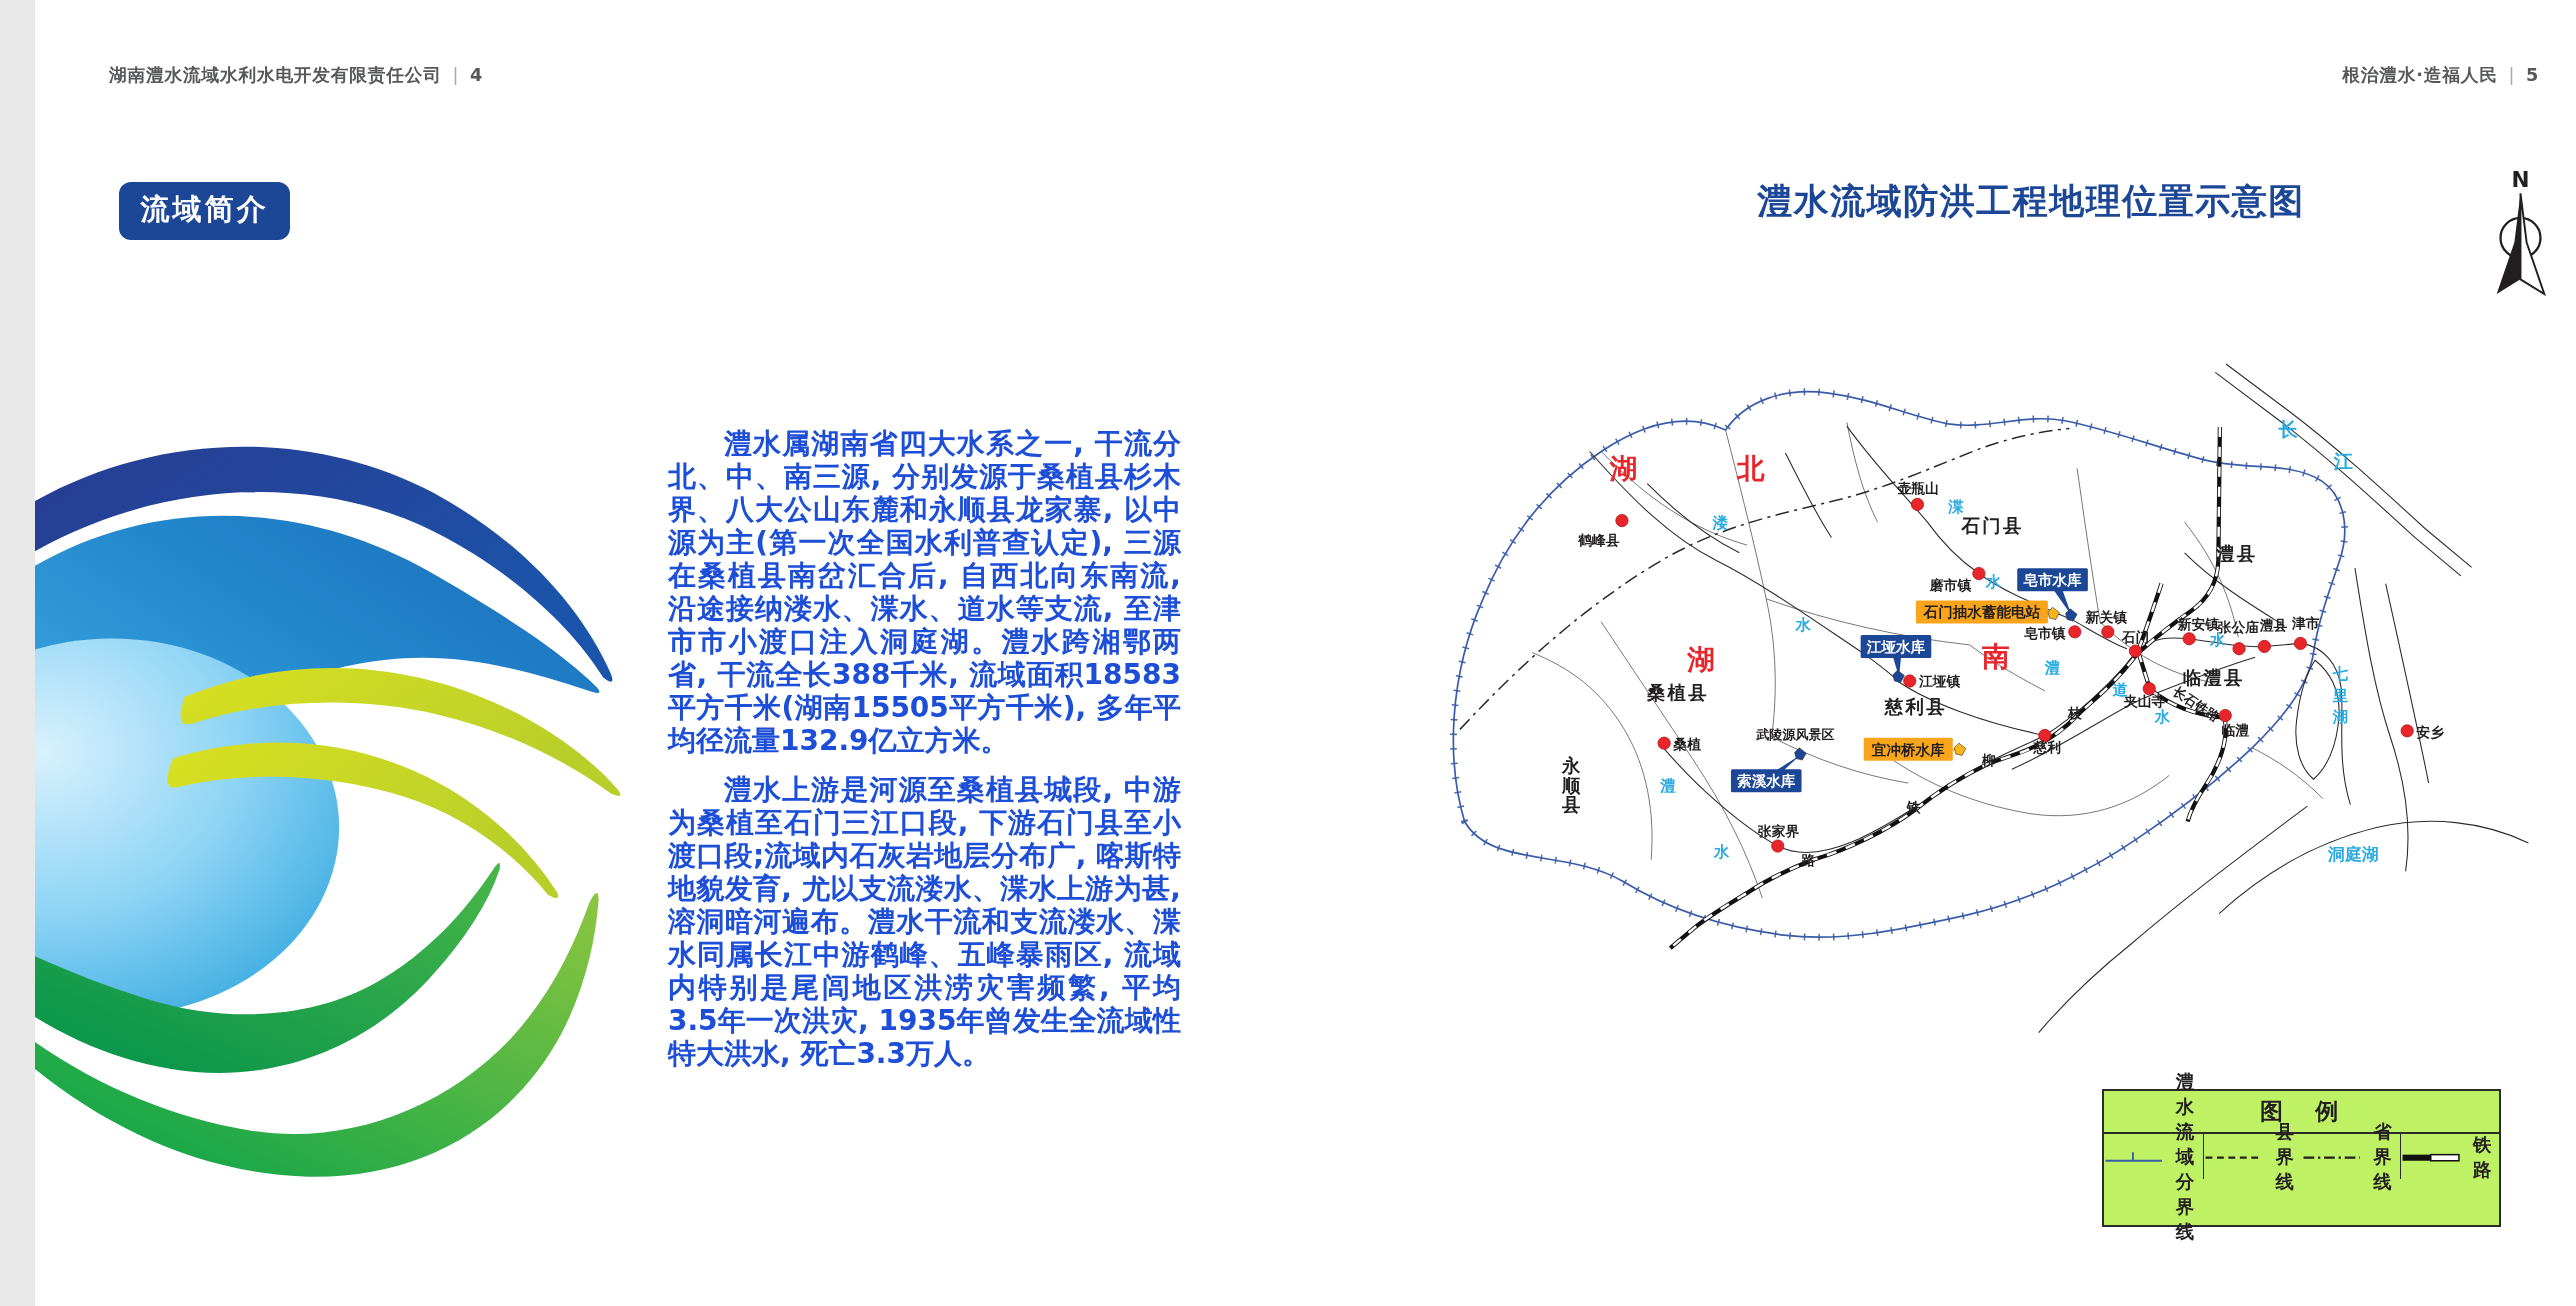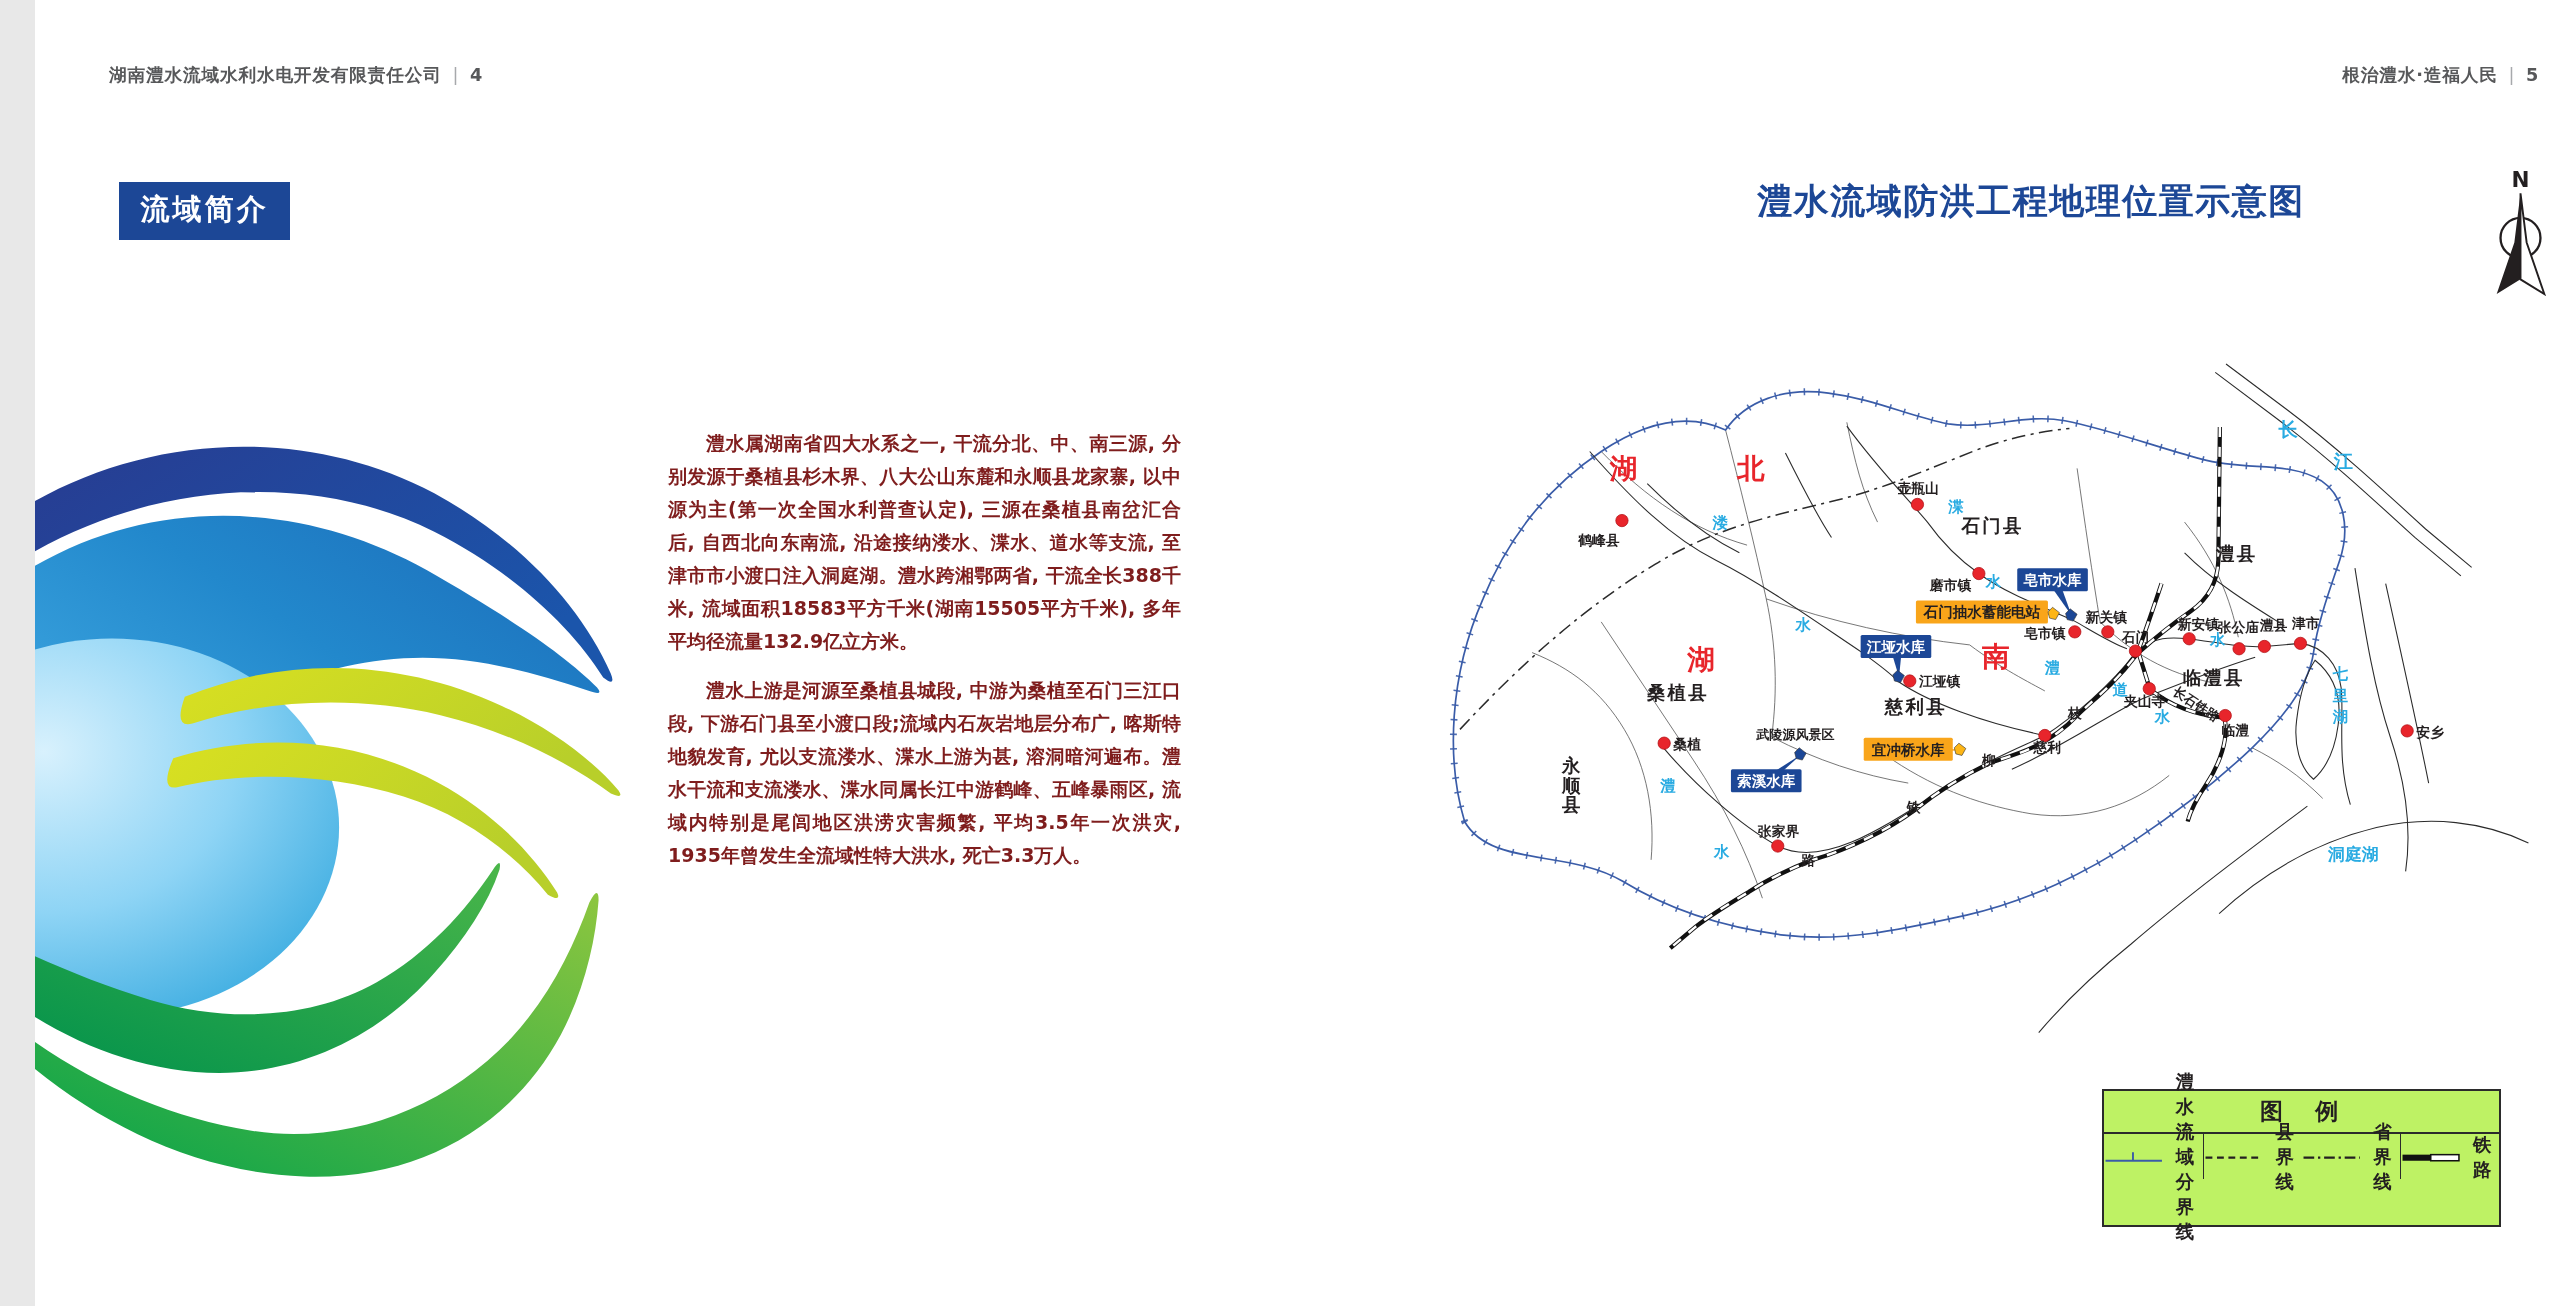--- a/index.html
+++ b/index.html
@@ -9,26 +9,26 @@
     margin-left:35px;
   }
   
   .hdr{position:absolute;top:63px;font-size:17.7px;font-weight:bold;color:#57585a;letter-spacing:0.8px;}
   #hdr-left{left:74px;}
   #hdr-right{right:72px;text-align:right;}
   .hdr .sep{color:#a7a9ac;font-weight:normal;padding:0 10.7px;}
   
   #section-title{
     position:absolute;left:84px;top:182px;background:#1c4796;color:#ffffff;
-    font-size:29px;font-weight:bold;letter-spacing:3.1px;padding:8.4px 21.5px 10px 21.5px;
+    font-size:29px;font-weight:bold;letter-spacing:3.1px;padding:8.4px 21.5px 10px 21.5px;border-radius:12px;
   }
   
   #intro-text{
     position:absolute;left:633px;top:427px;width:513px;
-    font-size:19px;line-height:33px;font-weight:bold;color:#7f1d1d;text-align:justify;
+    font-size:28px;line-height:33px;font-weight:bold;color:#1d4ed8;text-align:justify;
   }
   #intro-text p{margin:0 0 16px 0;text-indent:2em;}
   
   #logo-wrap{position:absolute;left:0;top:405px;width:599px;height:879px;}
   
   #map-title{
     position:absolute;left:1712px;top:178px;width:568px;text-align:center;
     font-size:35px;font-weight:bold;color:#1c4796;letter-spacing:1.5px;
   }
   

